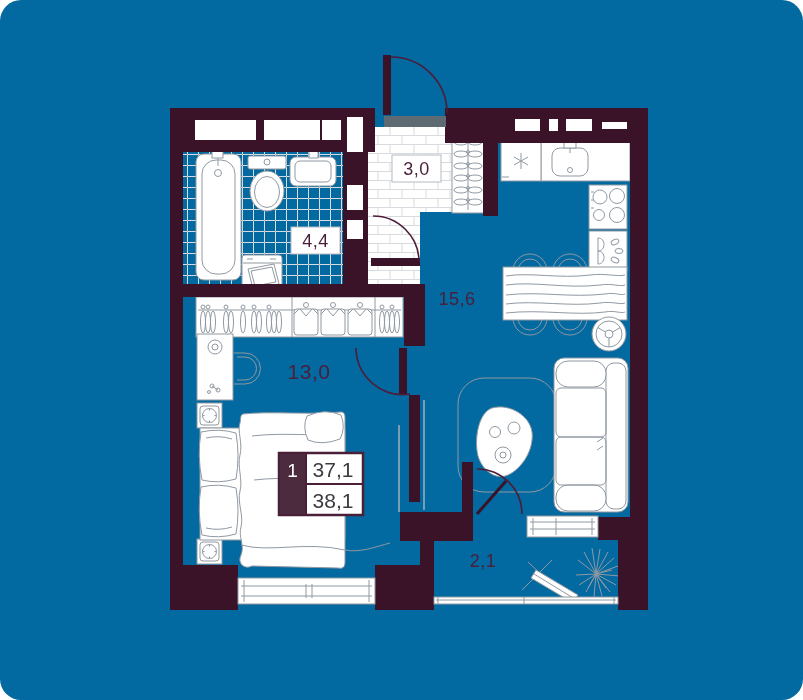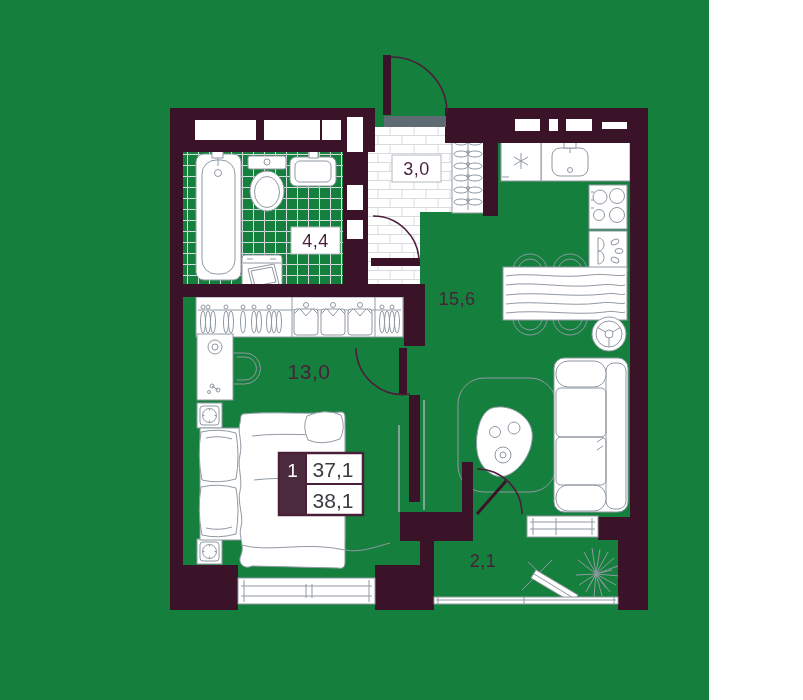--- a/index.html
+++ b/index.html
@@ -1,17 +1,17 @@
 <!DOCTYPE html>
 <html><head>
 <meta charset="utf-8">
 <style>
   html,body{margin:0;padding:0;background:#ffffff;}
-  .stage{position:relative;width:709px;height:700px;background:#15803d;overflow:hidden;
-         font-family:"Liberation Sans", sans-serif;}
+  .stage{position:relative;width:803px;height:700px;background:#0369a1;overflow:hidden;
+         font-family:"Liberation Sans", sans-serif;border-radius:21px;}
   svg{position:absolute;left:0;top:0;}
   .wall{fill:#3A1328;}
   .cut{fill:#ffffff;}
   .furnthin{fill:none;stroke:#9099A2;stroke-width:1;}
   .furnfill{fill:#ffffff;stroke:#9099A2;stroke-width:1;}
   .lightline{fill:none;stroke:#ADB3BA;stroke-width:1.4;}
   .door-arc{fill:none;stroke:#4B1D38;stroke-width:1.6;}
   .door-leaf{stroke:#3A1328;stroke-width:3;}
   .threshold{fill:#5F6B73;}
   .labelbox{fill:#ffffff;stroke:#B6BBC2;stroke-width:1;}

